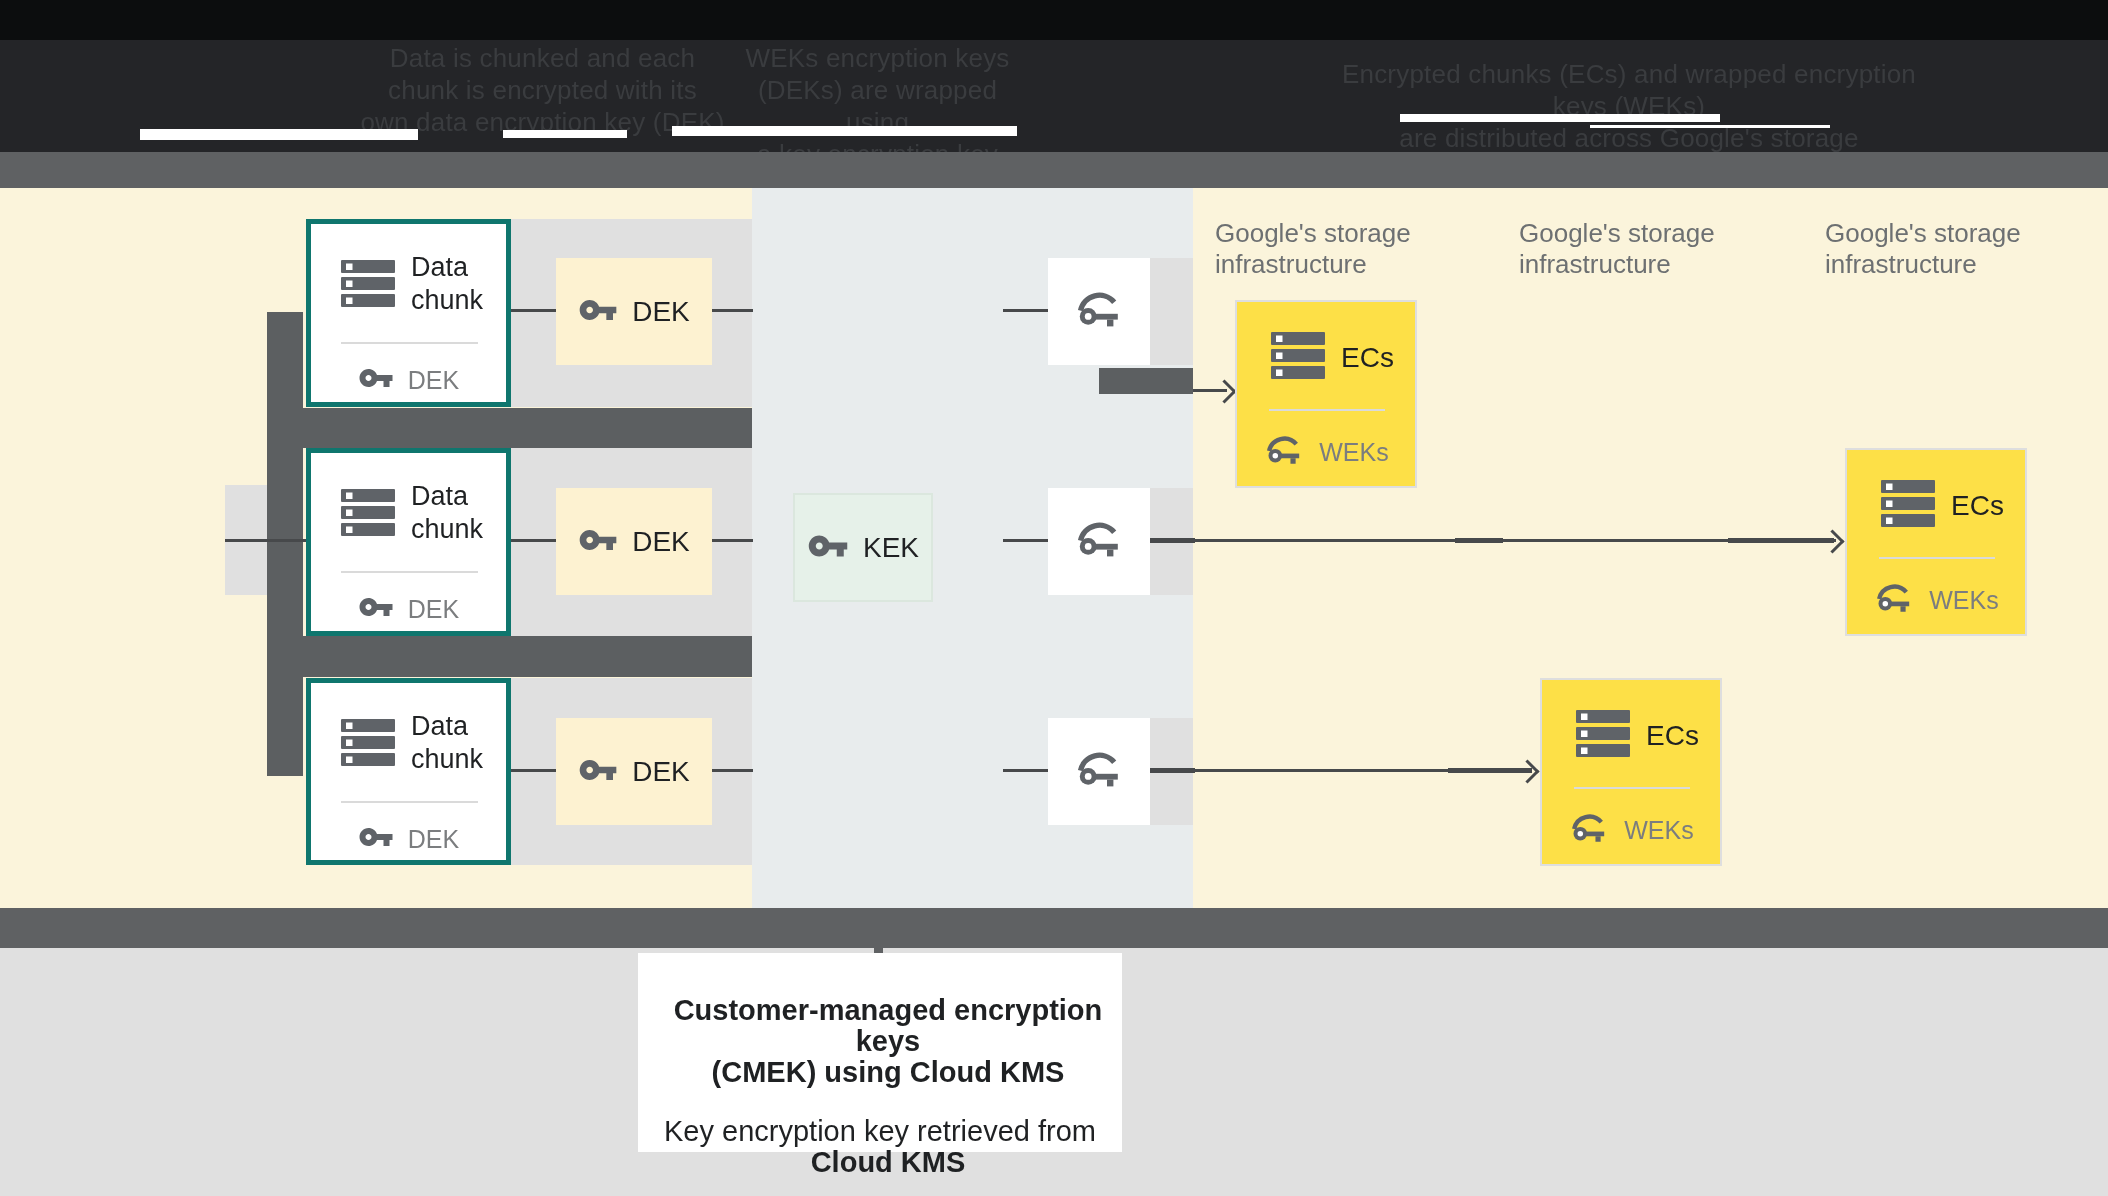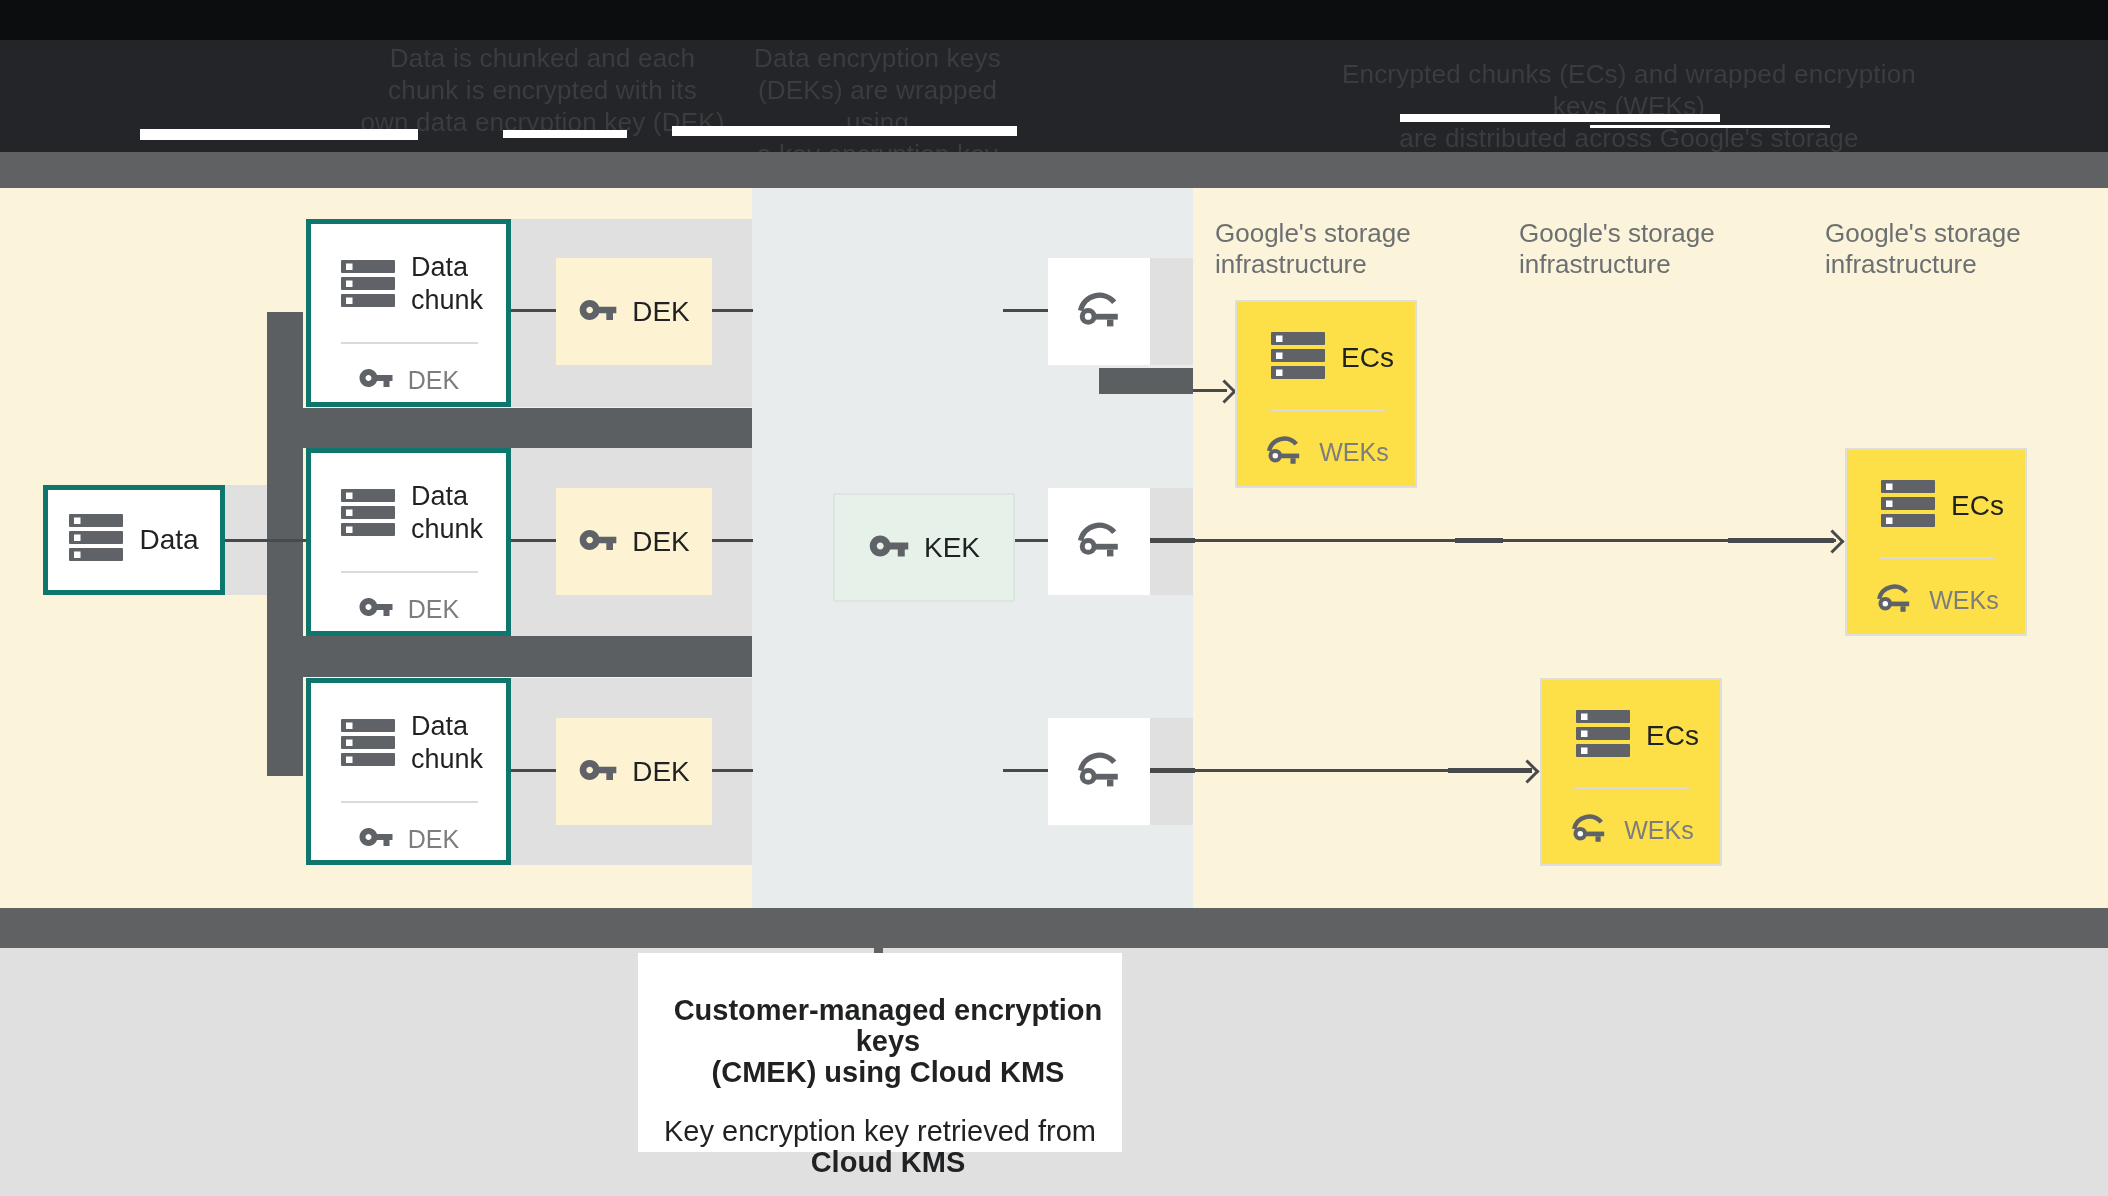--- a/index.html
+++ b/index.html
@@ -56,21 +56,21 @@
 
   <div class="abs hdr"></div>
   <div class="abs hdr-strip"></div>
 
   <div class="abs cap" style="left:320px;top:42px;width:445px;">
     <div>Data is chunked and each</div>
     <div>chunk is encrypted with its</div>
     <div>own data encryption key (DEK)</div>
   </div>
   <div class="abs cap" style="left:735px;top:42px;width:285px;">
-    <div>Data encryption keys</div>
+    <div>WEKs encryption keys</div>
     <div>(DEKs) are wrapped using</div>
     <div>a key encryption key (KEK)</div>
   </div>
   <div class="abs cap" style="left:1332px;top:58px;width:594px;">
     <div>Encrypted chunks (ECs) and wrapped encryption keys (WEKs)</div>
     <div>are distributed across Google's storage infrastructure</div>
   </div>
 
   <div class="abs wbar" style="left:140px;top:129px;width:278px;height:11px;"></div>
   <div class="abs wbar" style="left:503px;top:130px;width:124px;height:8px;"></div>
@@ -134,37 +134,20 @@
     <div class="abs hline-thick" style="left:1150px;top:350px;width:45px;"></div>
     <div class="abs hline-thick" style="left:1455px;top:350px;width:48px;"></div>
     <div class="abs hline-thick" style="left:1728px;top:350px;width:106px;"></div>
     <div class="abs ah" style="left:1824px;top:345px;"></div>
 
     <div class="abs hline" style="left:1150px;top:581px;width:382px;"></div>
     <div class="abs hline-thick" style="left:1150px;top:580px;width:45px;"></div>
     <div class="abs hline-thick" style="left:1448px;top:580px;width:84px;"></div>
     <div class="abs ah" style="left:1519px;top:575px;"></div>
 
-    <div class="abs card" style="left:43px;top:297px;width:182px;height:110px;display:flex;align-items:center;justify-content:center;gap:16px;">
-      <span>
-        <svg viewBox="0 0 54 48" width="54" height="48">
-            <g fill="#5f6368">
-              <rect x="0" y="0" width="54" height="13" rx="1"></rect>
-              <rect x="0" y="17" width="54" height="13" rx="1"></rect>
-              <rect x="0" y="34" width="54" height="13" rx="1"></rect>
-            </g>
-            <g fill="#ffffff">
-              <rect x="5" y="3.5" width="6.5" height="6.5"></rect>
-              <rect x="5" y="20.5" width="6.5" height="6.5"></rect>
-              <rect x="5" y="37.5" width="6.5" height="6.5"></rect>
-            </g>
-          </svg>
-      </span>
-      <span class="biglabel">Data</span>
-    </div>
 
     <div class="abs card" style="left:306px;top:31px;width:205px;height:188px;">
       <span class="abs" style="left:30px;top:36px;">
         <svg viewBox="0 0 54 48" width="54" height="48">
             <g fill="#5f6368">
               <rect x="0" y="0" width="54" height="13" rx="1"></rect>
               <rect x="0" y="17" width="54" height="13" rx="1"></rect>
               <rect x="0" y="34" width="54" height="13" rx="1"></rect>
             </g>
             <g fill="#ffffff">
@@ -244,21 +227,21 @@
           </svg></span>
       <span class="biglabel">DEK</span>
     </div>
     <div class="abs dekbox" style="left:556px;top:530px;width:156px;height:107px;">
       <span><svg viewBox="0 0 24 24" width="40" height="40">
             <path fill="#5f6368" d="M12.65 10C11.83 7.67 9.61 6 7 6c-3.31 0-6 2.69-6 6s2.69 6 6 6c2.61 0 4.83-1.67 5.65-4H17v4h4v-4h2v-4H12.65zM7 14c-1.1 0-2-.9-2-2s.9-2 2-2 2 .9 2 2-.9 2-2 2z"></path>
           </svg></span>
       <span class="biglabel">DEK</span>
     </div>
 
-    <div class="abs kekbox" style="left:793px;top:305px;width:182px;height:109px;margin-left:40px;">
+    <div class="abs kekbox" style="left:793px;top:305px;width:140px;height:109px;">
       <span><svg viewBox="0 0 24 24" width="42" height="42">
             <path fill="#5f6368" d="M12.65 10C11.83 7.67 9.61 6 7 6c-3.31 0-6 2.69-6 6s2.69 6 6 6c2.61 0 4.83-1.67 5.65-4H17v4h4v-4h2v-4H12.65zM7 14c-1.1 0-2-.9-2-2s.9-2 2-2 2 .9 2 2-.9 2-2 2z"></path>
           </svg></span>
       <span class="biglabel">KEK</span>
     </div>
 
     <div class="abs keybox" style="left:1048px;top:70px;width:102px;height:107px;">
       <span><svg viewBox="0 0 26 24" width="52" height="48">
             <path d="M3.8 12.3 A 9.6 9.6 0 0 1 20.6 8.1" fill="none" stroke="#5f6368" stroke-width="2.7"></path>
             <circle cx="7.6" cy="15.2" r="4.2" fill="#5f6368"></circle>

